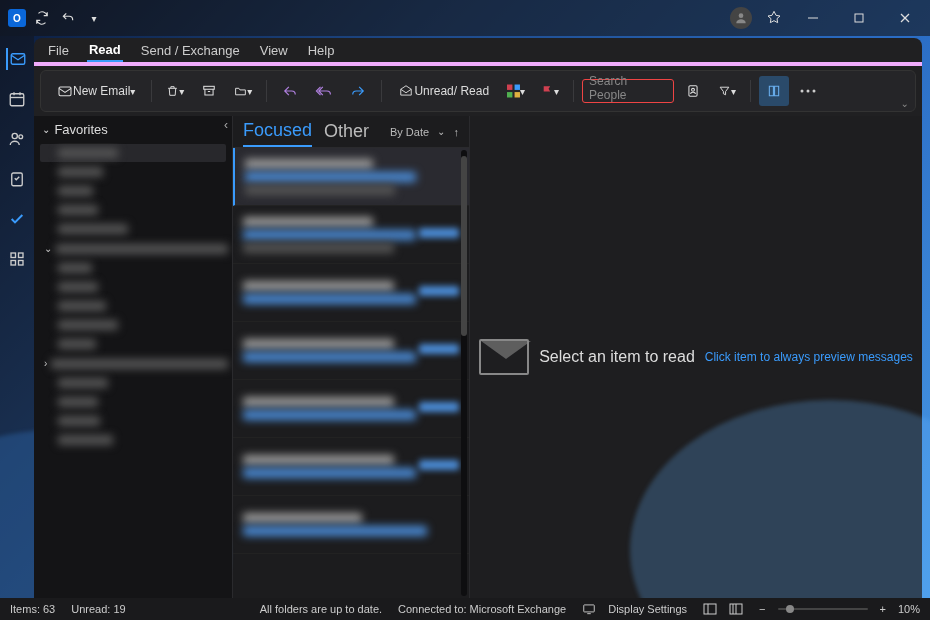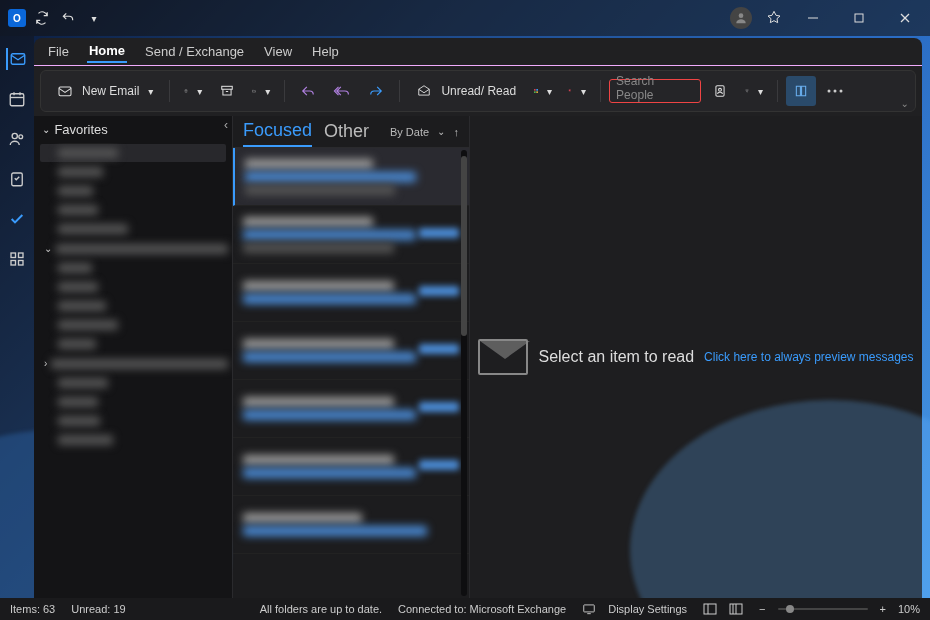--- a/index.html
+++ b/index.html
@@ -68,42 +68,42 @@
     overflow:hidden;
   }
   .menubar {
     height: 28px;
     display:flex;
     align-items:center;
     padding: 0 12px;
     gap: 16px;
     font-size: 13px;
     color:#ccc;
-    border-bottom:1px solid #f0abfc;
+    border-bottom:4px solid #f0abfc;
   }
   .menubar .mtab { padding:3px 2px; }
   .menubar .mtab.active { color:#fff; border-bottom:2px solid #3a9bfc; font-weight:600;}
   
   .ribbon {
     height: 42px;
     background:#252528;
     border:1px solid #333;
     border-radius:6px;
     margin:4px 6px;
     display:flex;
     align-items:center;
     padding:0 8px;
     gap:4px;
     position:relative;
   }
   .ribbon-btn {
     height:30px;
     display:flex;
     align-items:center;
-    gap:9px;
+    gap:0;
     padding:0 8px;
     border-radius:4px;
     color:#ddd;
     font-size:12px;
   }
   .ribbon-btn.iconbtn { padding:0 6px; width:30px; justify-content:center;}
   .ribbon-sep { width:1px; height:22px; background:#3a3a3d; margin:0 4px;}
   .people-search {
     width:92px; height:24px; border:1px solid #ef4444; border-radius:3px;
     background:transparent; color:#888; font-size:12px; padding:0 6px; display:flex; align-items:flex-end;
@@ -288,21 +288,21 @@
           <rect x="4" y="14" width="6" height="6"></rect>
           <rect x="14" y="14" width="6" height="6"></rect>
         </svg>
     </div>
   </div>
 
   <div class="main">
 
     <div class="menubar">
       <div class="mtab">File</div>
-      <div class="mtab active">Home</div>
+      <div class="mtab active">Read</div>
       <div class="mtab">Send / Exchange</div>
       <div class="mtab">View</div>
       <div class="mtab">Help</div>
     </div>
 
     <div class="ribbon">
       <div class="ribbon-btn">
         <svg width="16" height="16" viewBox="0 0 24 24" fill="none" stroke="#ddd" stroke-width="1.6">
             <rect x="3" y="6" width="18" height="13" rx="2"></rect>
             <path d="M3 8l9 6 9-6"></path>
@@ -509,21 +509,21 @@
               <div class="blur-line msg-subj" style="width:85%;"></div>
           </div>
           <div class="scrollbar"></div>
           <div class="scrollthumb"></div>
         </div>
       </div>
 
       <div class="reading">
         <div class="env-icon"></div>
         <div class="reading-title">Select an item to read</div>
-        <div class="reading-link">Click here to always preview messages</div>
+        <div class="reading-link">Click item to always preview messages</div>
       </div>
     </div>
   </div>
 </div>
 
 <div class="statusbar">
   <span>Items: 63</span>
   <span>Unread: 19</span>
   <div class="spacer"></div>
   <span>All folders are up to date.</span>

